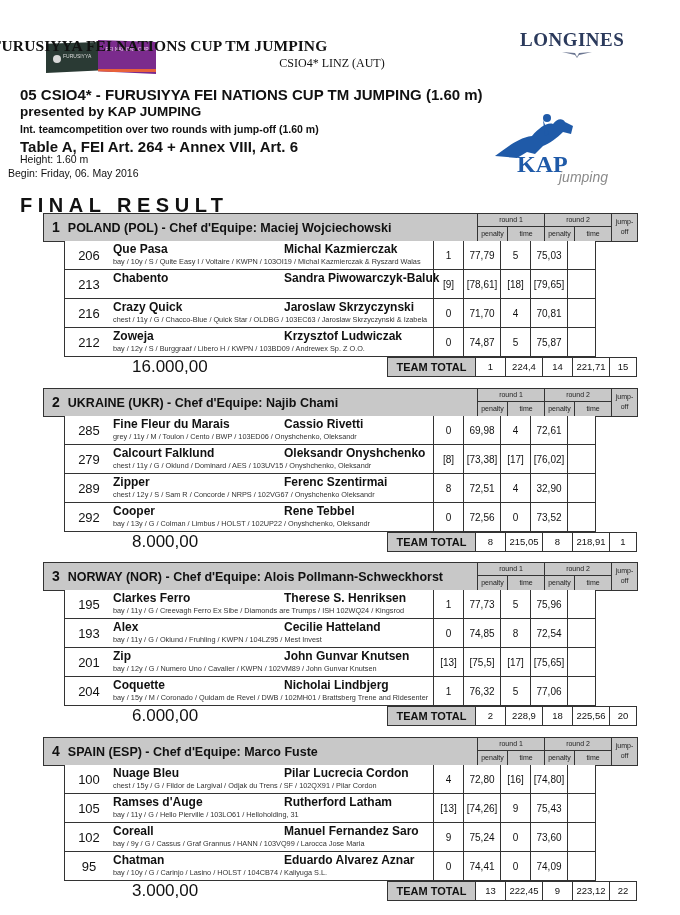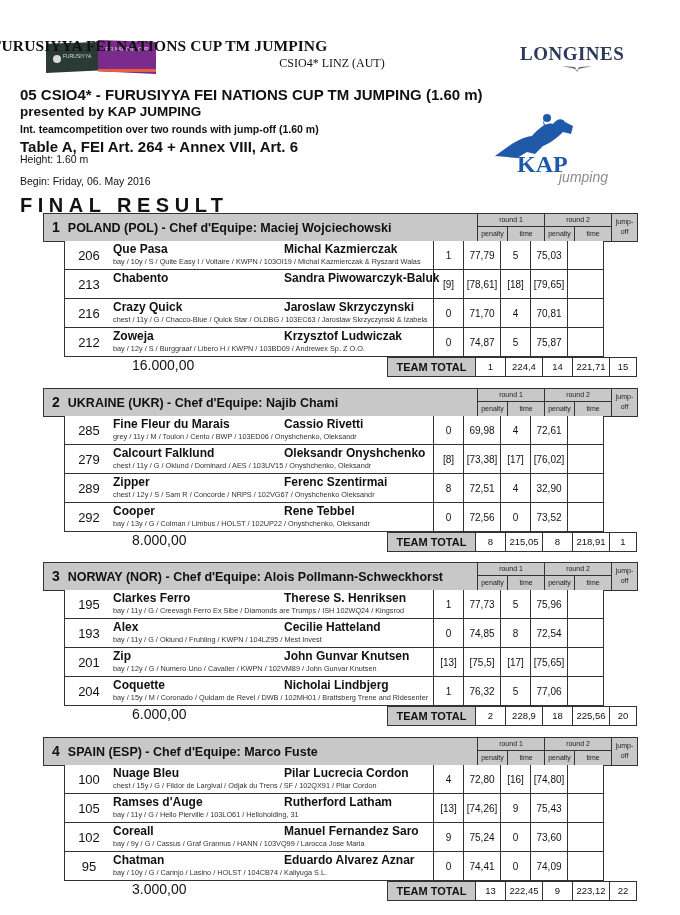--- a/index.html
+++ b/index.html
@@ -18,62 +18,62 @@
   .flag2 { position:absolute; left:52px; top:0; width:58px; height:34px; background:#7b2b8d;
            clip-path: polygon(0 0, 100% 6%, 100% 100%, 0 92%); }
   .flag2 .t { position:absolute; left:6px; top:6px; font-size:5px; color:#f0d8f0; text-align:center; width:46px; line-height:6px; }
   .flag2 .stripe { position:absolute; left:0; bottom:2px; width:58px; height:3px; background:#e8613a; }
 
   .head-title { left: 0; width: 582px; top: 37px; text-align: left; font-family: "Liberation Serif", serif;
                 font-size: 15.5px; font-weight: bold; letter-spacing: 0.1px; padding-left: 0; }
   .head-sub { left: 0; width: 680px; top: 56px; text-align: center; font-family: "Liberation Serif", serif; font-size: 12px; }
   .head-title span, .head-sub span { position: relative; left: -8px; }
 
-  .longines { left: 520px; top: 43px; width: 114px; height: 32px; }
+  .longines { left: 520px; top: 29px; width: 114px; height: 32px; }
   .longines .w { font-family: "Liberation Serif", serif; font-weight: bold; font-size: 19px; color: #2b3a5c; letter-spacing: 0.5px; }
   .longines .wing { position:absolute; left: 42px; top: 22px; width: 30px; height: 7px; }
 
   .comp-title { left: 20px; top: 86px; font-size: 15px; font-weight: bold; }
   .comp-pres { left: 20px; top: 104px; font-size: 13.5px; font-weight: bold; }
   .comp-l1 { left: 20px; top: 123px; font-size: 10.5px; font-weight: bold; }
   .comp-l2 { left: 20px; top: 138px; font-size: 15px; font-weight: bold; }
   .comp-l3 { left: 20px; top: 153px; font-size: 10.5px; }
-  .comp-l4 { left: 20px; top: 167px; font-size: 10.5px; margin-top: 8px; }
+  .comp-l4 { left: 8px; top: 167px; font-size: 10.5px; }
   .final { left: 20px; top: 194px; font-size: 20px; font-weight: bold; letter-spacing: 5.5px; }
 
   .kap { left: 487px; top: 108px; width: 130px; height: 80px; }
 
   
   .team { position: absolute; left: 43px; width: 595px; }
   .team-head { position: absolute; left: 0; top: 0; width: 593px; height: 27px; background: #c8c8c8; border: 1px solid #333; }
   .team-head .name { position:absolute; left: 8px; top: 5px; font-size: 12.5px; font-weight: bold; }
   .team-head .name .rk { font-size: 14px; margin-right: 8px; }
   .hcell { position:absolute; border-left: 1px solid #333; font-size: 7px; color:#222; text-align:center; }
   .r1 { left: 433px; top: 0; width: 66px; height: 12px; border-bottom: 1px solid #333; line-height: 12px; }
   .r2 { left: 500px; top: 0; width: 66px; height: 12px; border-bottom: 1px solid #333; line-height: 12px; }
   .pen1 { left: 433px; top: 13px; width: 29px; height: 14px; line-height: 14px; }
   .tim1 { left: 463px; top: 13px; width: 36px; height: 14px; line-height: 14px; }
   .pen2 { left: 500px; top: 13px; width: 29px; height: 14px; line-height: 14px; }
   .tim2 { left: 530px; top: 13px; width: 36px; height: 14px; line-height: 14px; }
   .jo { left: 567px; top: 0; width: 26px; height: 27px; line-height: 10px; padding-top: 3px; box-sizing: border-box; }
 
-  .row { position: absolute; left: 21px; width: 530px; height: 28px; border: 1px solid #333; border-top: none; background:#fff;padding-left:8px; }
+  .row { position: absolute; left: 21px; width: 530px; height: 28px; border: 1px solid #333; border-top: none; background:#fff; }
   .row .num { position:absolute; left: 0; top: 0; width: 48px; height: 28px; line-height: 30px; text-align:center; font-size: 13px; }
   .row .horse { position:absolute; left: 48px; top: 1px; font-size: 12px; font-weight: bold; }
   .row .rider { position:absolute; left: 219px; top: 1px; font-size: 12px; font-weight: bold; }
   .row .info { position:absolute; left: 48px; top: 16px; font-size: 7.3px; color:#333; white-space: nowrap; }
   .row .c { position:absolute; top: 0; height: 28px; line-height: 30px; text-align:center; font-size: 10px; border-left: 1px solid #333; }
   .c.p1 { left: 368px; width: 29px; }
   .c.t1 { left: 398px; width: 36px; }
   .c.p2 { left: 435px; width: 29px; }
   .c.t2 { left: 465px; width: 36px; }
   .c.jx { left: 502px; width: 26px; }
 
   .total { position:absolute; left: 21px; height: 20px; width: 572px; }
-  .total .prize { position:absolute; left: 68px; top: 0; font-size: 14px; }
+  .total .prize { position:absolute; left: 68px; top: 0; font-size: 17px; }
   .total .lbl { position:absolute; left: 323px; top: 0; width: 87px; height: 18px; background:#c8c8c8; border: 1px solid #333;
                 font-size: 11px; font-weight: bold; text-align: center; line-height: 18px; }
   .total .tc { position:absolute; top: 0; height: 18px; line-height: 18px; border: 1px solid #333; border-left: none; font-size: 9.5px; text-align:center; background:#fff; }
   .tc.p1 { left: 412px; width: 29px; }
   .tc.t1 { left: 442px; width: 36px; }
   .tc.p2 { left: 479px; width: 29px; }
   .tc.t2 { left: 509px; width: 36px; }
   .tc.jx { left: 546px; width: 26px; }
 </style>
 </head>

